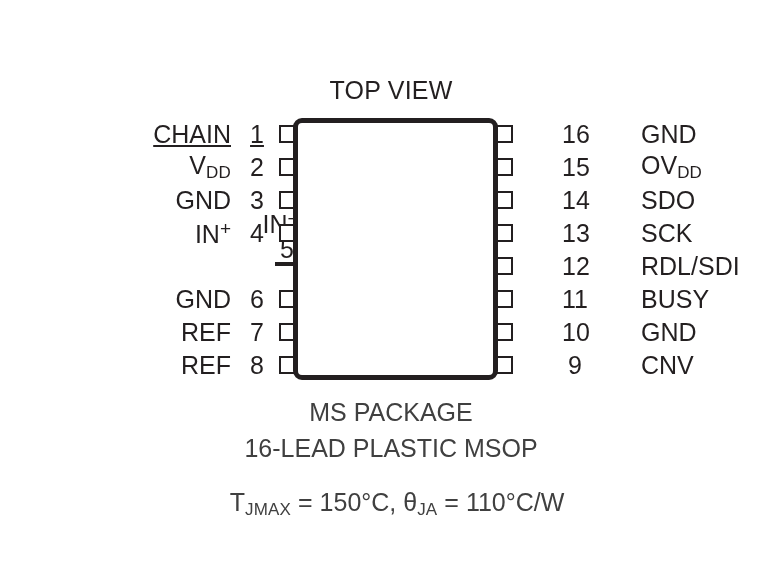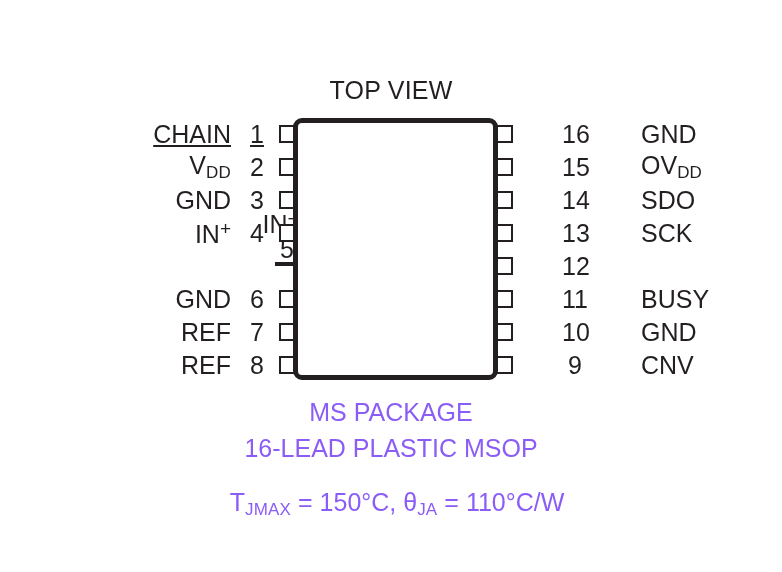--- a/index.html
+++ b/index.html
@@ -108,21 +108,21 @@
     vertical-align: 0.42em;
   }
 
   
   .caption {
     position: absolute;
     left: 0;
     width: 782px;
     text-align: center;
     font-size: 25px;
-    color: #8b5cf6;
+    color: #404040;
     white-space: nowrap;
   }
   .caption.l1 { top: 398px; }
   .caption.l2 { top: 434px; }
   .caption.l3 { top: 488px; padding-left: 6px; }
 </style>
 </head>
 <body>
 
 <div id="diagram">
@@ -205,20 +205,21 @@
 
     <div class="pin-row" style="top:99px;">
       <span class="stub"></span>
       <span class="pin-num">13</span>
       <span class="pin-label"><span>SCK</span></span>
     </div>
 
     <div class="pin-row" style="top:132px;">
       <span class="stub"></span>
       <span class="pin-num">12</span>
+      <span class="pin-label"><span>RDL/SDI</span></span>
     </div>
 
     <div class="pin-row" style="top:165px;">
       <span class="stub"></span>
       <span class="pin-num">11</span>
       <span class="pin-label"><span>BUSY</span></span>
     </div>
 
     <div class="pin-row" style="top:198px;">
       <span class="stub"></span>

